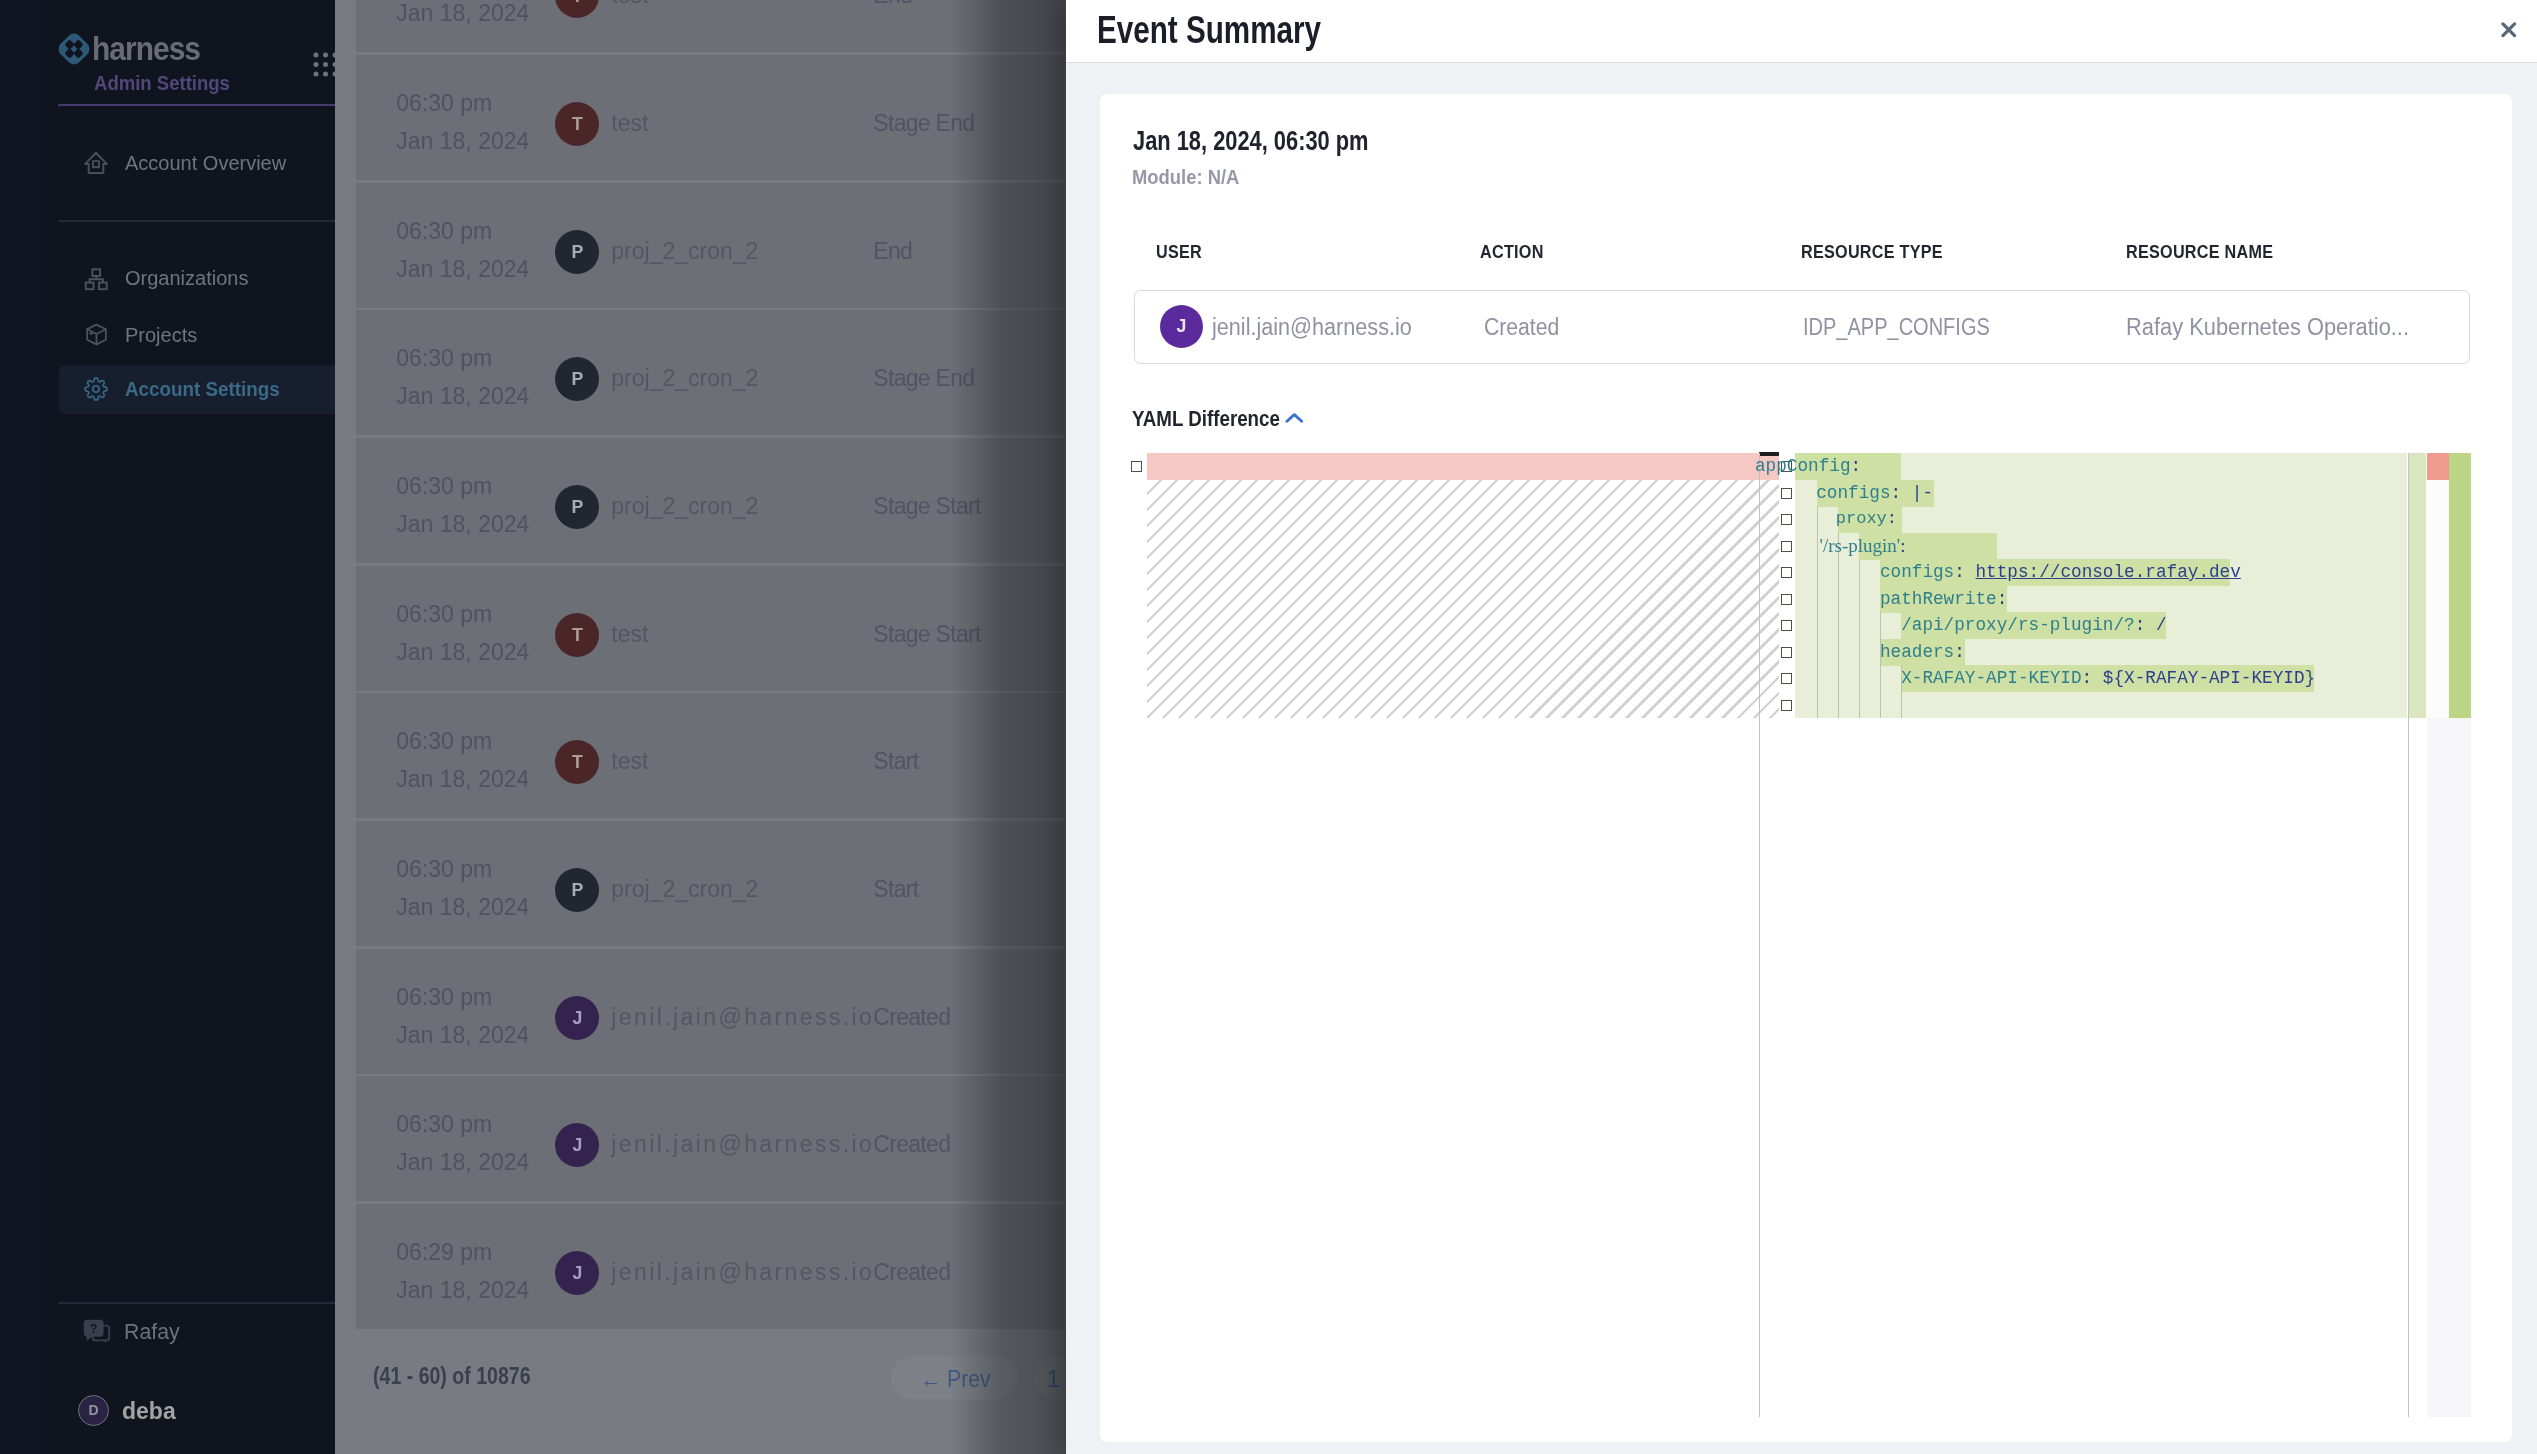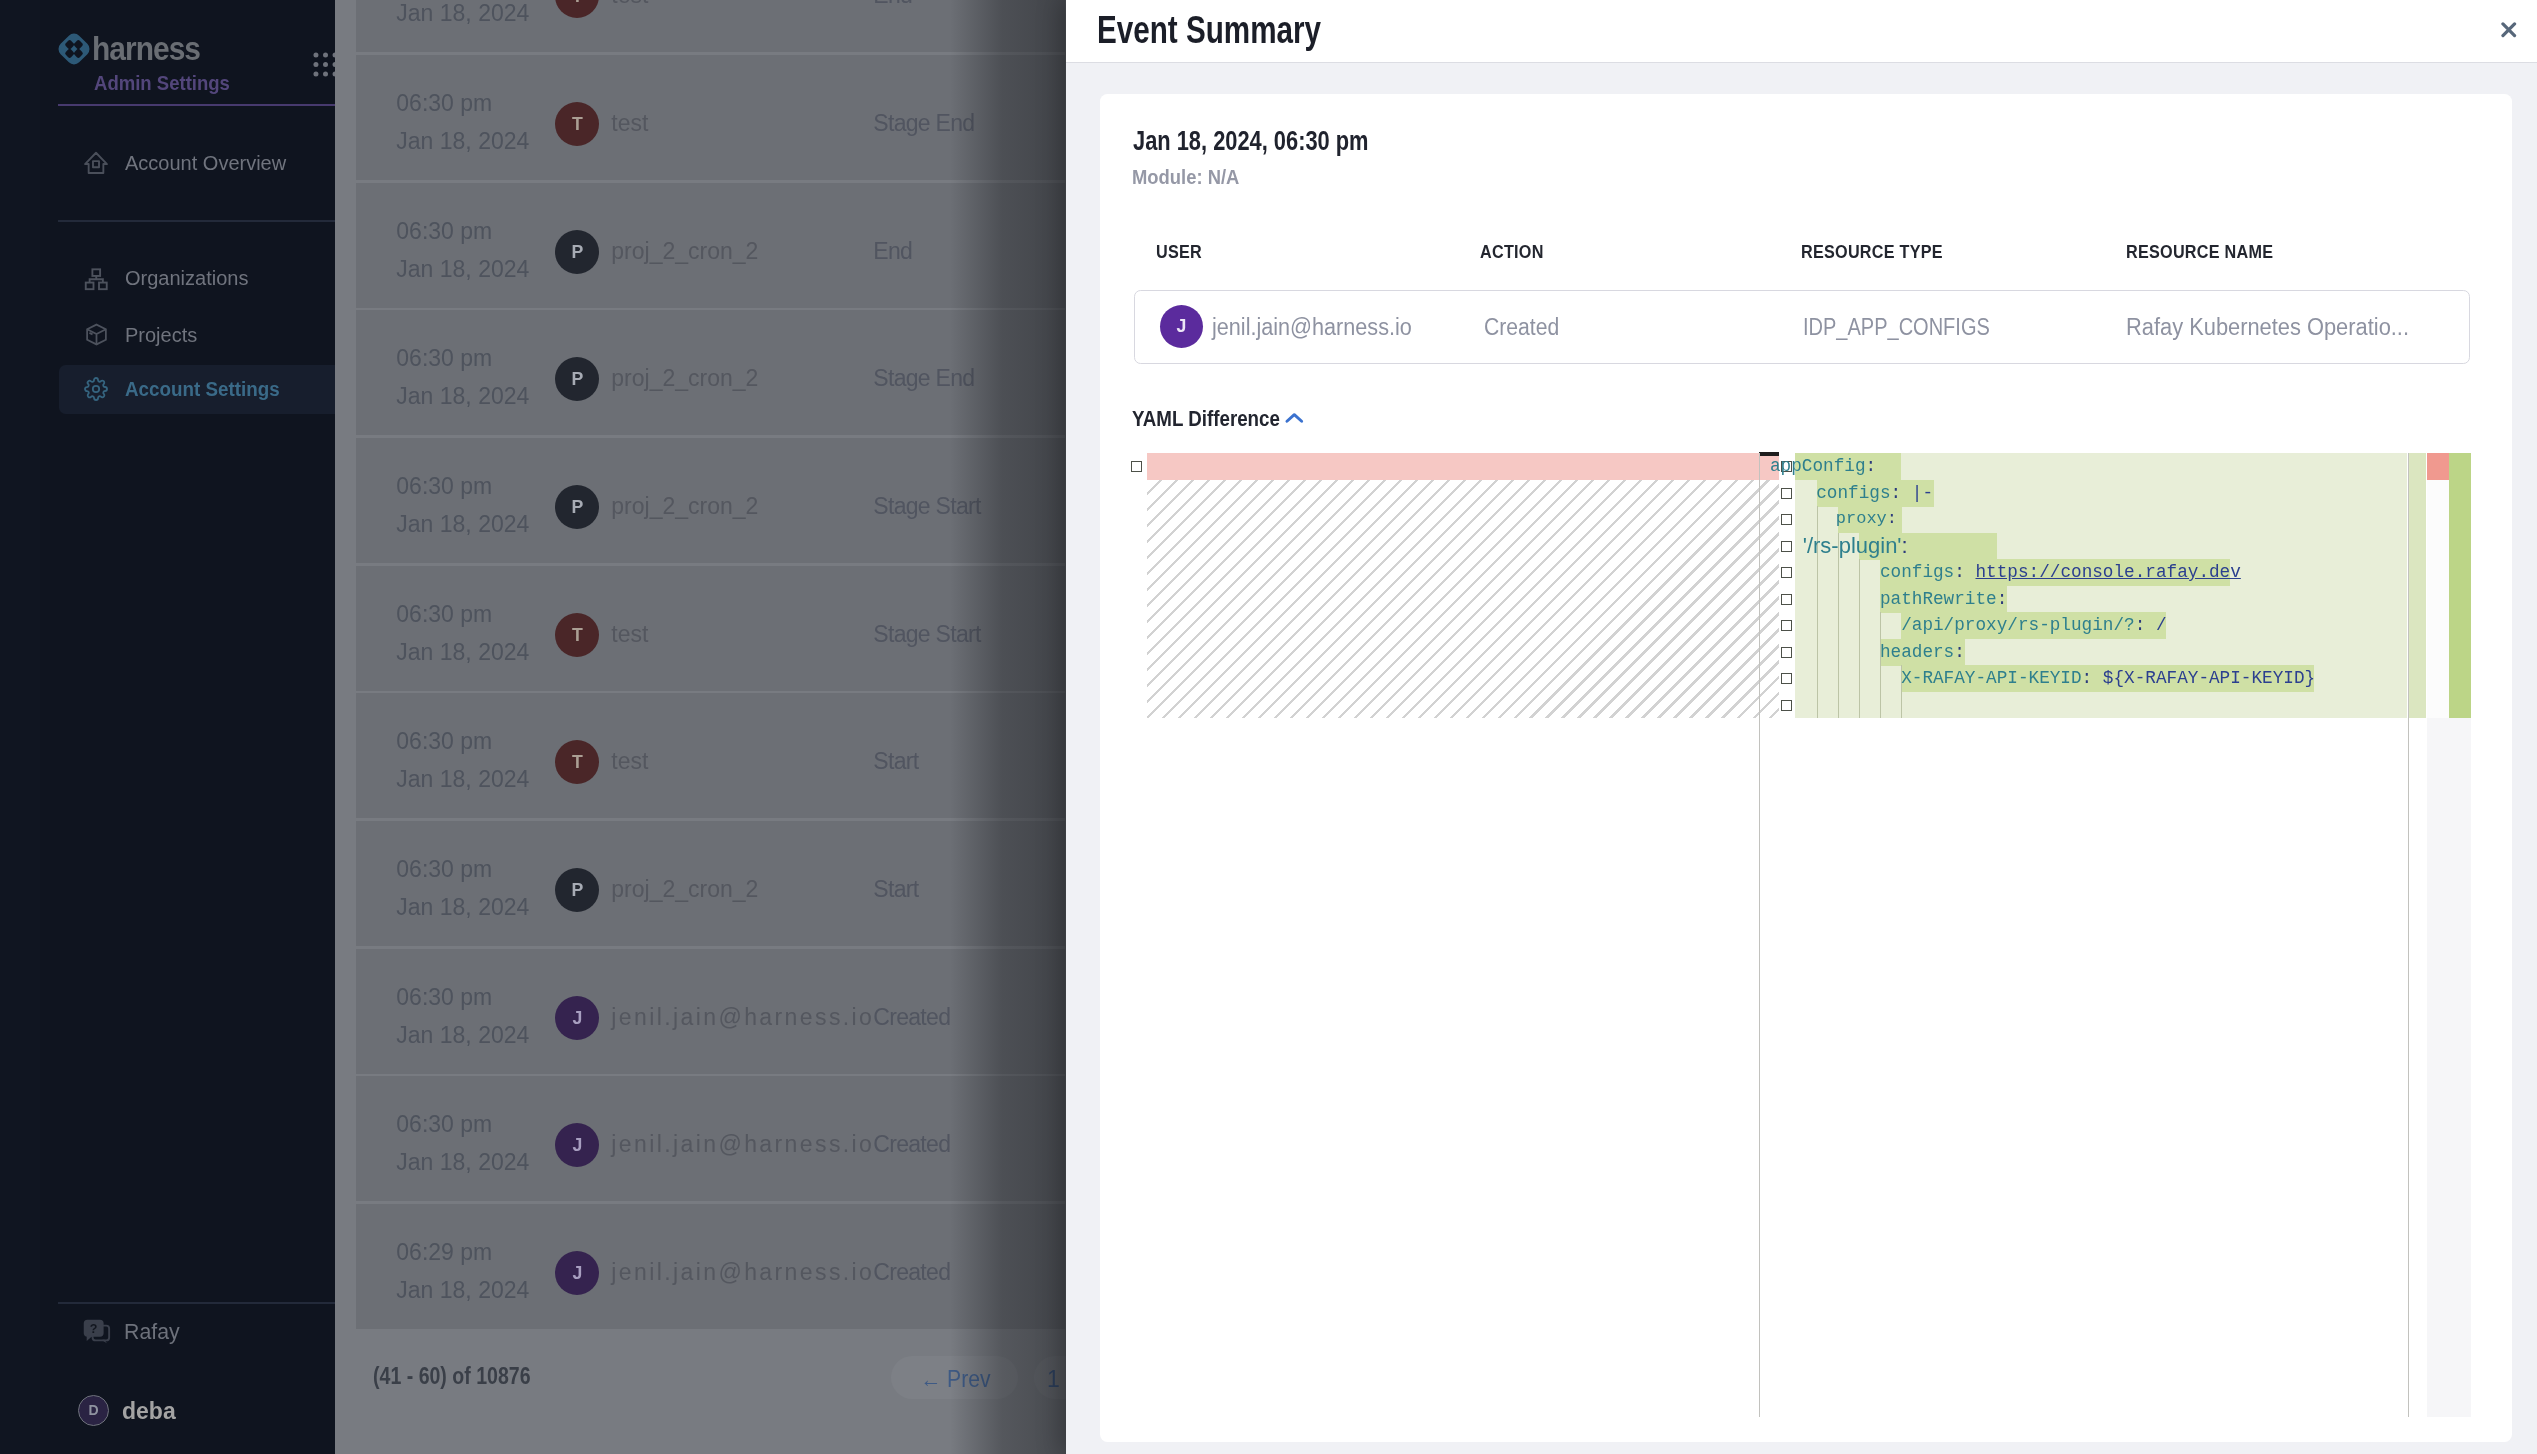--- a/index.html
+++ b/index.html
@@ -226,24 +226,24 @@
       <div class="abs" style="left:715px;top:461px;width:11px;height:11px;border:1.8px solid #4d5149;background:#fff;"></div>
       <div class="abs" style="left:715px;top:488px;width:11px;height:11px;border:1.8px solid #4d5149;background:#fff;"></div>
       <div class="abs" style="left:715px;top:514px;width:11px;height:11px;border:1.8px solid #4d5149;background:#fff;"></div>
       <div class="abs" style="left:715px;top:541px;width:11px;height:11px;border:1.8px solid #4d5149;background:#fff;"></div>
       <div class="abs" style="left:715px;top:567px;width:11px;height:11px;border:1.8px solid #4d5149;background:#fff;"></div>
       <div class="abs" style="left:715px;top:594px;width:11px;height:11px;border:1.8px solid #4d5149;background:#fff;"></div>
       <div class="abs" style="left:715px;top:620px;width:11px;height:11px;border:1.8px solid #4d5149;background:#fff;"></div>
       <div class="abs" style="left:715px;top:647px;width:11px;height:11px;border:1.8px solid #4d5149;background:#fff;"></div>
       <div class="abs" style="left:715px;top:673px;width:11px;height:11px;border:1.8px solid #4d5149;background:#fff;"></div>
       <div class="abs" style="left:715px;top:700px;width:11px;height:11px;border:1.8px solid #4d5149;background:#fff;"></div>
-      <div class="abs" style="left:704px;top:453px;height:26.5px;line-height:26.5px;font-family:'Liberation Mono',monospace;font-size:17.7px;white-space:pre;"><span style="color:#2e7f8d;">appConfig</span><span style="color:#2b3a7c;">:</span></div>
+      <div class="abs" style="left:689px;top:453px;height:26.5px;line-height:26.5px;font-family:'Liberation Mono',monospace;font-size:17.7px;white-space:pre;"><span style="color:#2e7f8d;">appConfig</span><span style="color:#2b3a7c;">:</span></div>
       <div class="abs" style="left:729px;top:480px;height:26.5px;line-height:26.5px;font-family:'Liberation Mono',monospace;font-size:17.7px;white-space:pre;">  <span style="color:#2e7f8d;">configs</span><span style="color:#2b3a7c;">:</span> <span style="color:#2b3f8f;">|-</span></div>
       <div class="abs" style="left:729px;top:506px;height:26.5px;line-height:26.5px;font-family:'Liberation Mono',monospace;font-size:17px;white-space:pre;">    <span style="color:#2e7f8d;">proxy</span><span style="color:#2b3a7c;">:</span></div>
-      <div class="abs" style="left:700px;top:533px;height:26.5px;line-height:26.5px;font-family:Liberation Sans, sans-serif;font-size:22px;white-space:pre;">      <span style="color:#2e7f8d;">'/rs-plugin'</span><span style="color:#2b3a7c;">:</span></div>
+      <div class="abs" style="left:725px;top:533px;height:26.5px;line-height:26.5px;font-family:Liberation Serif, serif;font-size:19px;white-space:pre;">      <span style="color:#2e7f8d;">'/rs-plugin'</span><span style="color:#2b3a7c;">:</span></div>
       <div class="abs" style="left:729px;top:559px;height:26.5px;line-height:26.5px;font-family:'Liberation Mono',monospace;font-size:17.7px;white-space:pre;">        <span style="color:#2e7f8d;">configs</span><span style="color:#2b3a7c;">:</span> <span style="color:#2b3f8f;text-decoration:underline;">https://console.rafay.dev</span></div>
       <div class="abs" style="left:729px;top:586px;height:26.5px;line-height:26.5px;font-family:'Liberation Mono',monospace;font-size:17.7px;white-space:pre;">        <span style="color:#2e7f8d;">pathRewrite</span><span style="color:#2b3a7c;">:</span></div>
       <div class="abs" style="left:729px;top:612px;height:26.5px;line-height:26.5px;font-family:'Liberation Mono',monospace;font-size:17.7px;white-space:pre;">          <span style="color:#2e7f8d;">/api/proxy/rs-plugin/?</span><span style="color:#2b3a7c;">:</span> <span style="color:#2b3f8f;">/</span></div>
       <div class="abs" style="left:729px;top:639px;height:26.5px;line-height:26.5px;font-family:'Liberation Mono',monospace;font-size:17.7px;white-space:pre;">        <span style="color:#2e7f8d;">headers</span><span style="color:#2b3a7c;">:</span></div>
       <div class="abs" style="left:729px;top:665px;height:26.5px;line-height:26.5px;font-family:'Liberation Mono',monospace;font-size:17.7px;white-space:pre;">          <span style="color:#2e7f8d;">X-RAFAY-API-KEYID</span><span style="color:#2b3a7c;">:</span> <span style="color:#2b3f8f;">${X-RAFAY-API-KEYID}</span></div>
       <div class="abs" style="left:1342px;top:453px;width:18.4px;height:265px;background:#dbe6c0;"></div>
       <div class="abs" style="left:1342px;top:453px;width:1.1px;height:964px;background:#c2c2be;"></div>
       <div class="abs" style="left:1361px;top:718px;width:44px;height:699px;background:#f6f6f8;"></div>
       <div class="abs" style="left:1361px;top:453px;width:22px;height:265px;background:#fcfcfc;"></div>
       <div class="abs" style="left:1361px;top:453px;width:22px;height:26.5px;background:#f0998f;"></div>

